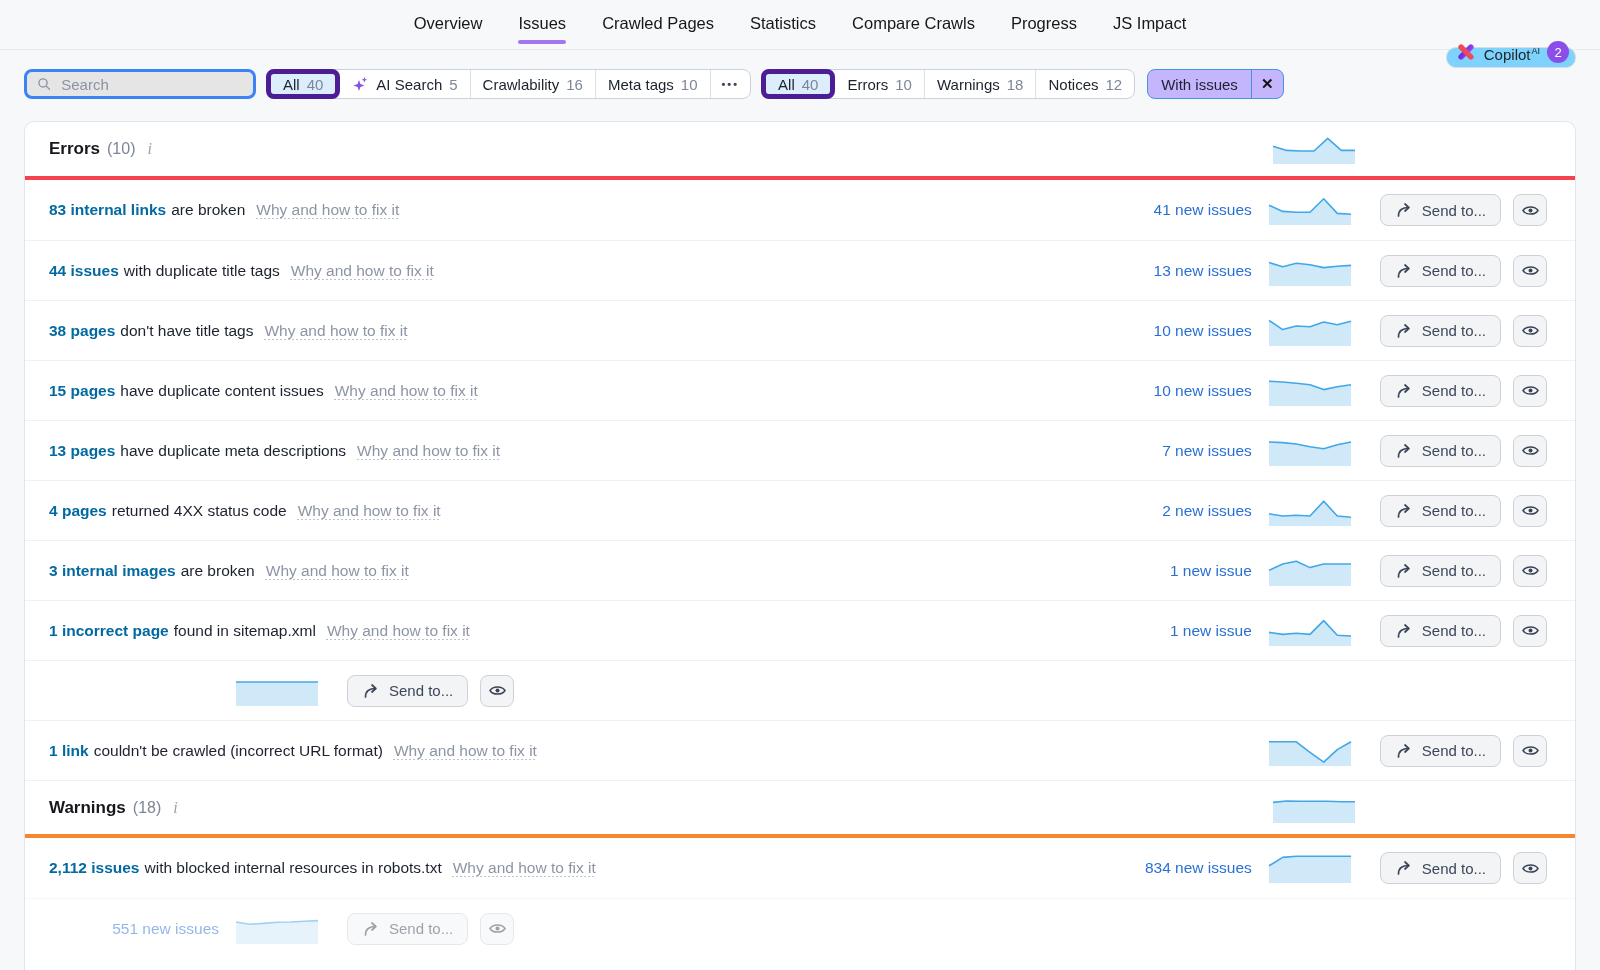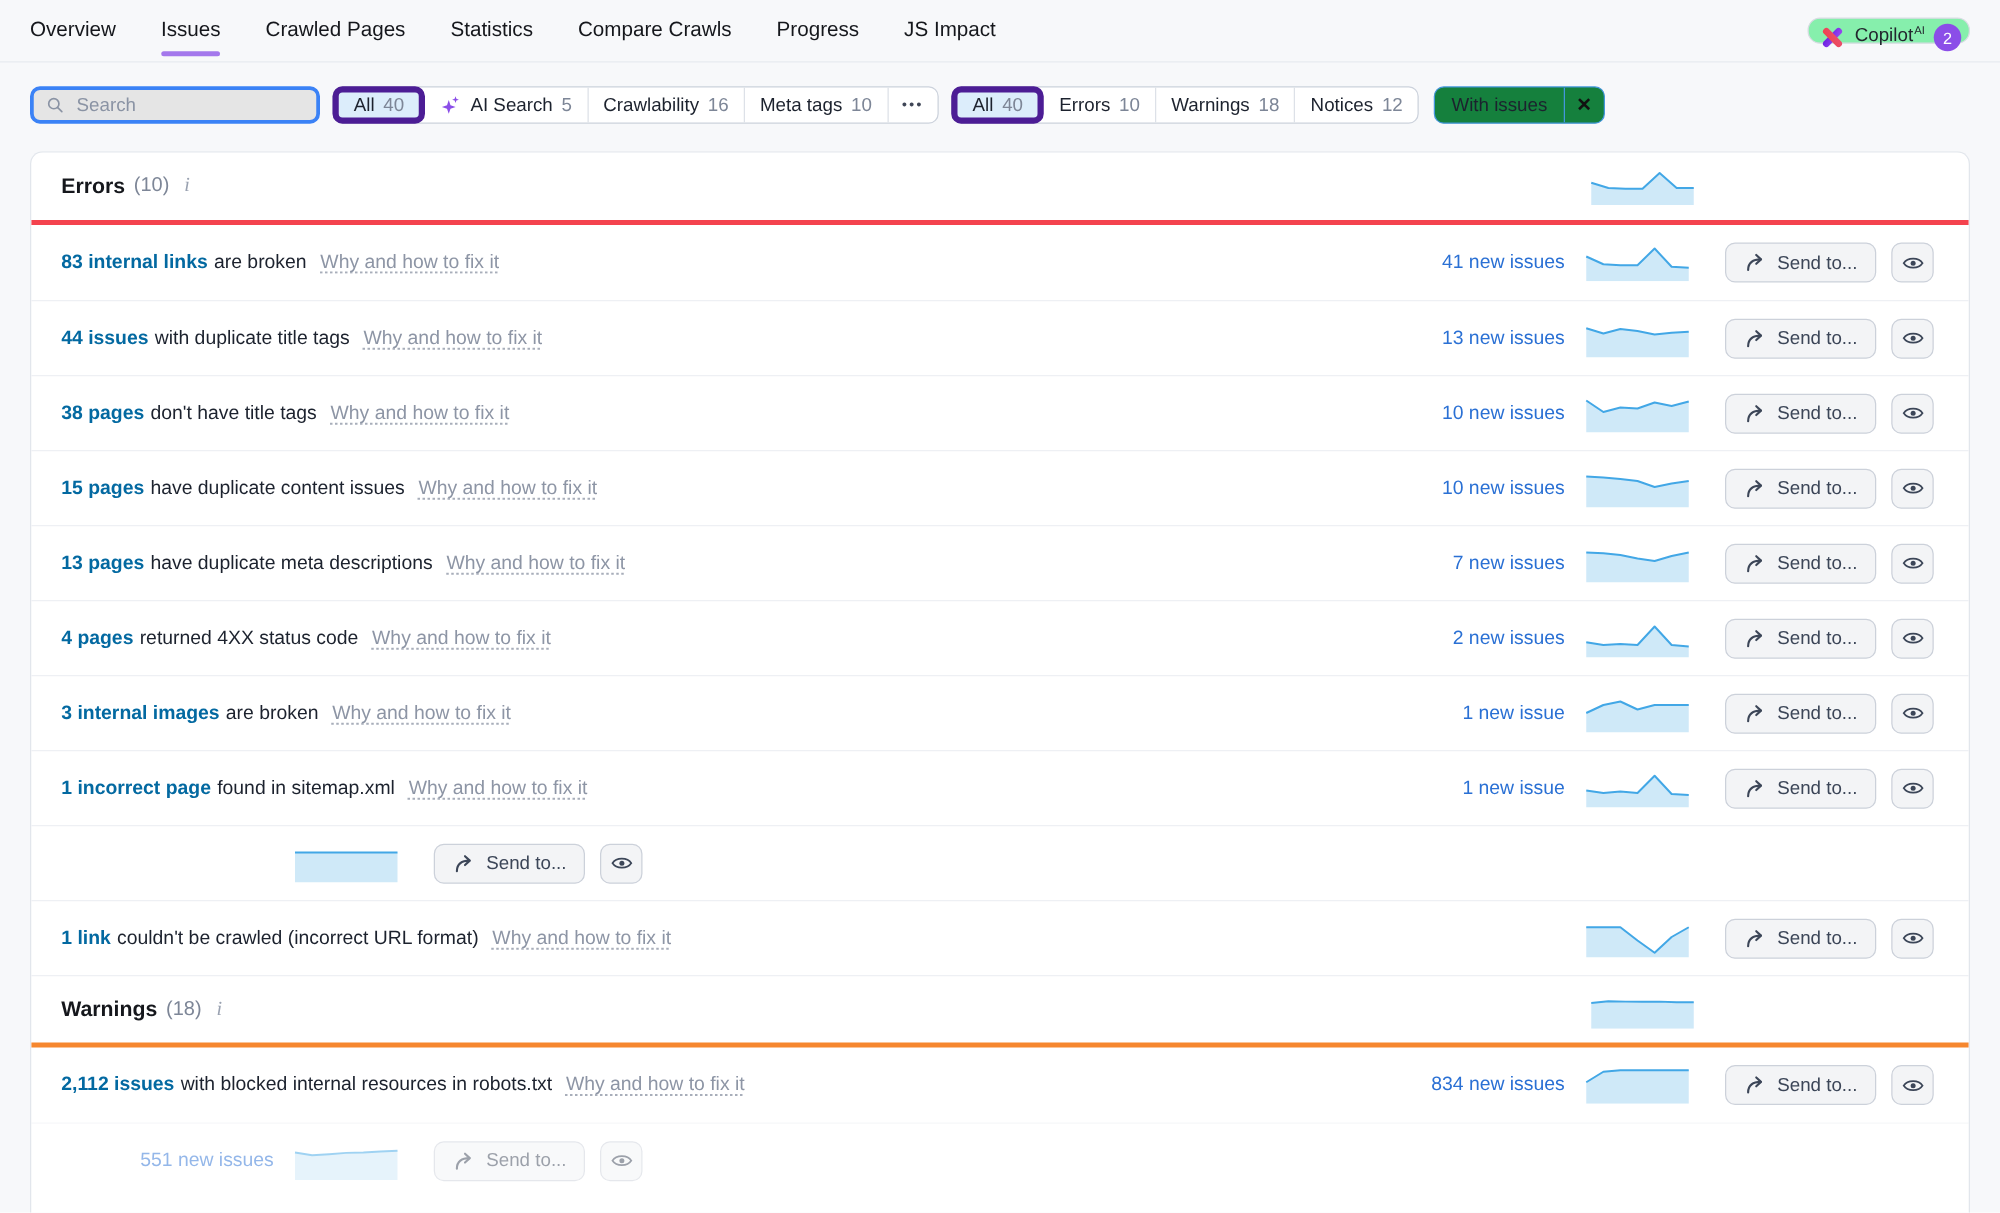--- a/index.html
+++ b/index.html
@@ -4,41 +4,41 @@
 <style>
   * { box-sizing: border-box; }
   html,body { margin:0; padding:0; }
   body {
     width:1600px; height:970px; overflow:hidden;
     background:#f7f8fa; color:#1c222e;
     font-family:"Liberation Sans", sans-serif;
     position:relative;
   }
   
-  .topnav { display:flex; align-items:center; height:50px; padding:0 24px; border-bottom:1px solid #e7eaef; }
+  .topnav { display:flex; align-items:center; height:50px; padding:0 24px; border-bottom:1px solid #e7eaef;flex-direction:column; }
   .nav-items { display:flex; gap:36px; }
   .nav-item { font-size:16.5px; color:#15171c; cursor:pointer; position:relative; padding:14px 0; text-decoration:none; }
   .nav-item.active::after { content:""; position:absolute; left:0; right:0; bottom:3px; height:4px; border-radius:2px; background:#a478ec; }
-  .copilot { margin-left:auto; display:flex; align-items:flex-start; gap:7px; background:#86efac; border:1px solid #d9dce3; border-radius:10px; padding:4px 6px 4px 8px; height:21px; cursor:pointer; }
+  .copilot { margin-left:auto; display:flex; align-items:flex-end; gap:7px; background:#7dd3fc; border:1px solid #d9dce3; border-radius:10px; padding:4px 6px 4px 8px; height:21px; cursor:pointer; }
   .copilot-label { font-size:15px; color:#23262e; }
   .copilot-sup { font-size:9px; vertical-align:super; margin-left:1px; }
   .copilot-badge { width:22px; height:22px; border-radius:50%; background:#8b4ee8; color:#fff; font-size:13px; display:flex; align-items:center; justify-content:center; }
   
   .filterbar { display:flex; align-items:center; padding:19px 24px 0 24px; gap:10px; }
   .search { display:flex; align-items:center; gap:8px; width:232px; height:30px; background:#e5e5e5; border:3px solid #3b82f6; border-radius:8px; padding:0 10px; flex:none; }
   .search input { border:0; outline:0; font-size:15px; width:100%; background:transparent; color:#333; }
   .search input::placeholder { color:#8a93a4; }
   .seg-group { display:flex; align-items:stretch; height:30px; background:#fff; border:1px solid #ccd2dc; border-radius:8px; flex:none; }
   .seg { display:flex; align-items:center; gap:7px; padding:0 12px; font-size:15px; white-space:nowrap; border-left:1px solid #dde1e8; cursor:pointer; color:#1c222e; }
   .seg:first-child { border-left:0; }
   .seg .count { color:#7d8697; }
   .seg.selected { background:#dcedfb; border:5px solid #4c1d95; border-radius:8px; margin:-1px; z-index:1; }
   .seg.selected + .seg { border-left-color:transparent; }
   .seg.more { font-size:11px; letter-spacing:2px; color:#3f4656; font-weight:bold; padding:0 11px; }
-  .chip { display:flex; align-items:stretch; height:30px; background:#15803d; border:1px solid #4496dc; border-radius:8px; overflow:hidden; flex:none; margin-left:2px; }
+  .chip { display:flex; align-items:stretch; height:30px; background:#c4b5fd; border:1px solid #4496dc; border-radius:8px; overflow:hidden; flex:none; margin-left:2px; }
   .chip-label { display:flex; align-items:center; padding:0 13px; font-size:15px; cursor:pointer; }
   .chip-x { display:flex; align-items:center; justify-content:center; width:32px; border-left:1px solid #4496dc; font-size:15px; font-weight:bold; cursor:pointer; color:#111; }
   
   .card { margin:22px 24px 0 24px; height:850px; background:#fff; border:1px solid #e2e6ec; border-bottom:0; border-radius:10px 10px 0 0; overflow:hidden; }
   .section-header { display:flex; align-items:center; height:54px; padding:0 28px 0 24px; }
   .rows + .section-header { border-top:1px solid #eef0f4; }
   .section-title { font-size:17px; font-weight:bold; color:#15171c; }
   .section-count { font-size:16px; color:#7d8697; margin-left:7px; font-weight:normal; }
   .info-i { font-family:"Liberation Serif", serif; font-style:italic; font-size:16px; color:#9aa2b1; margin-left:12px; cursor:pointer; }
   .section-spark { margin-left:auto; margin-right:191px; }

